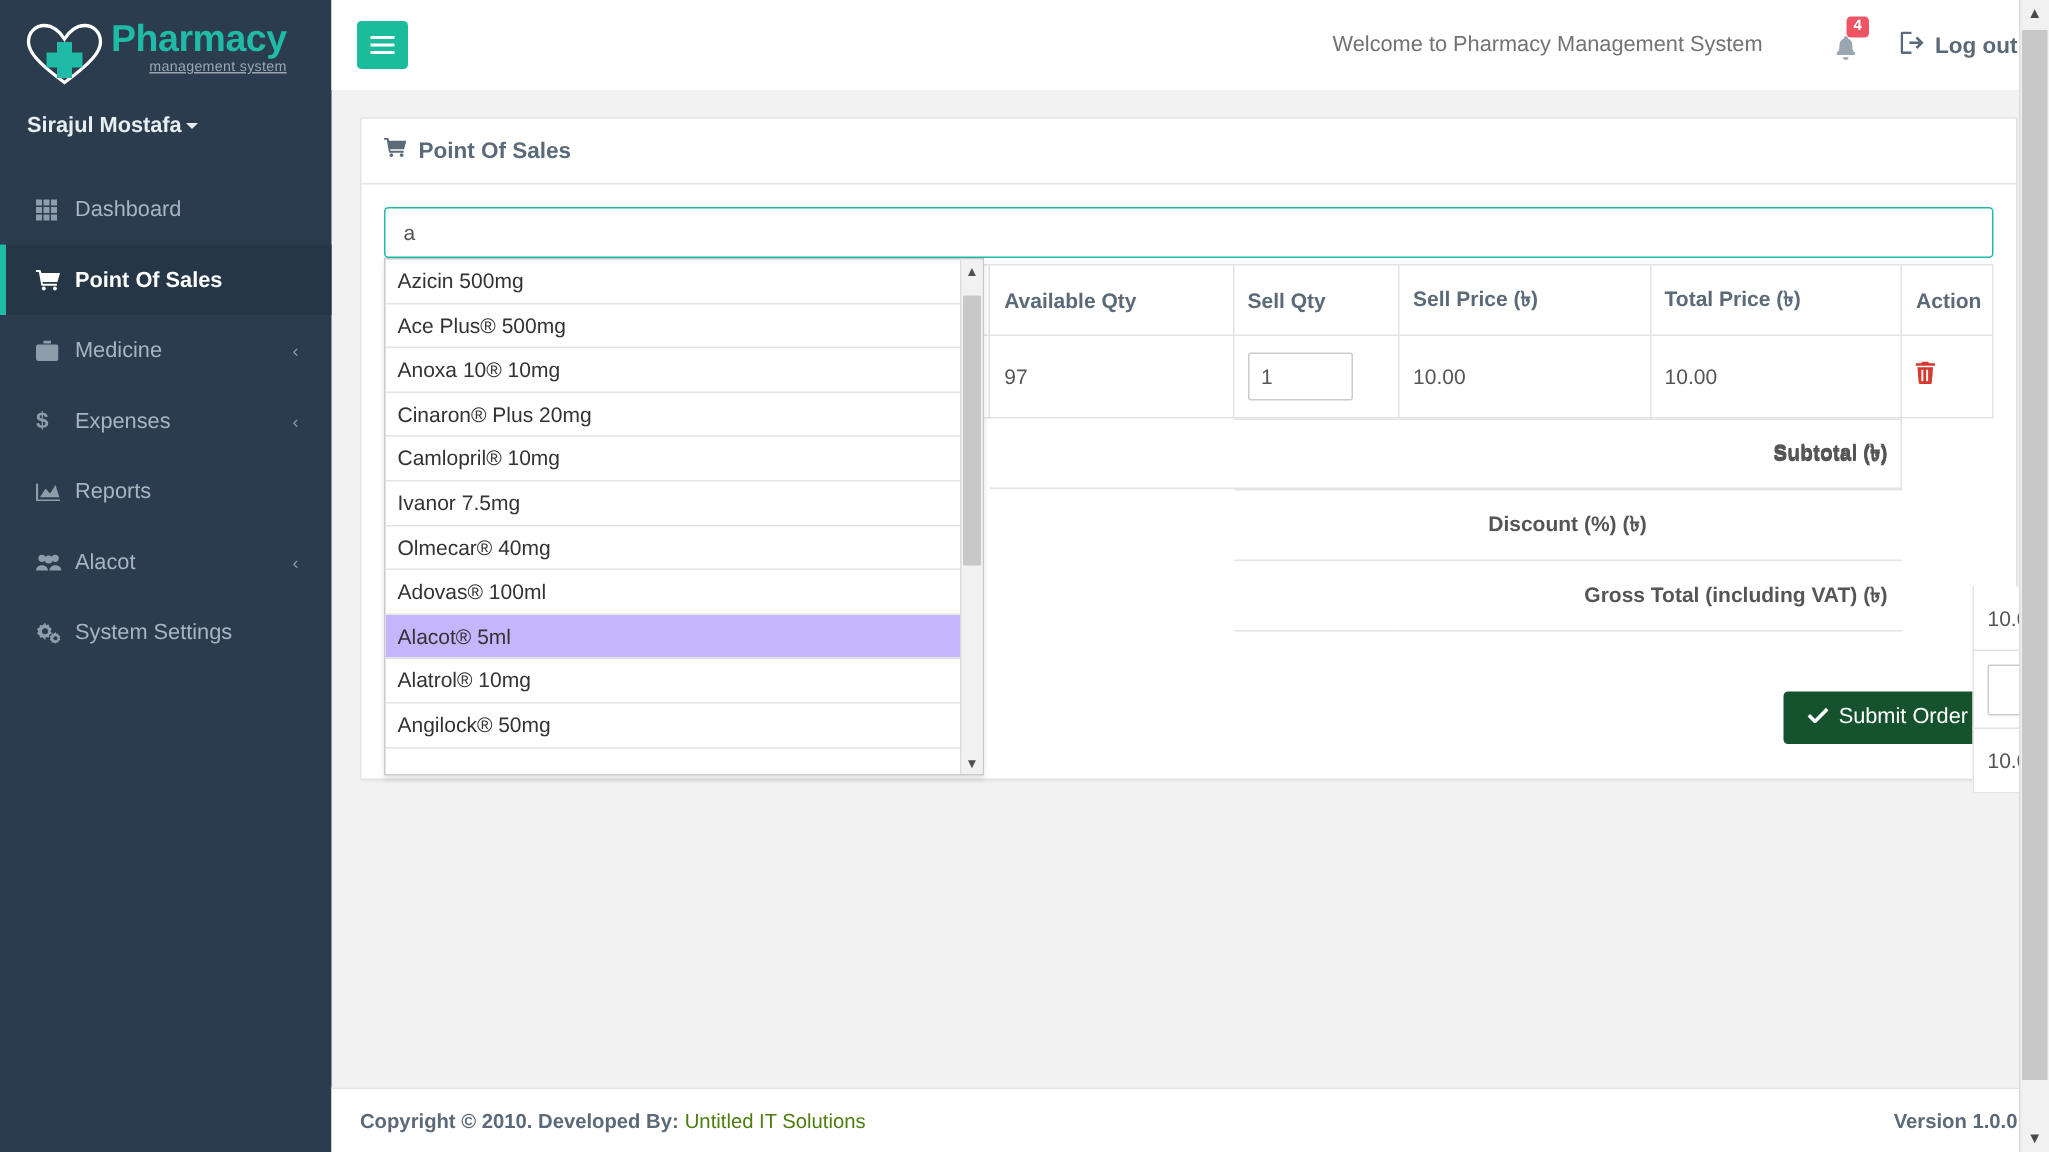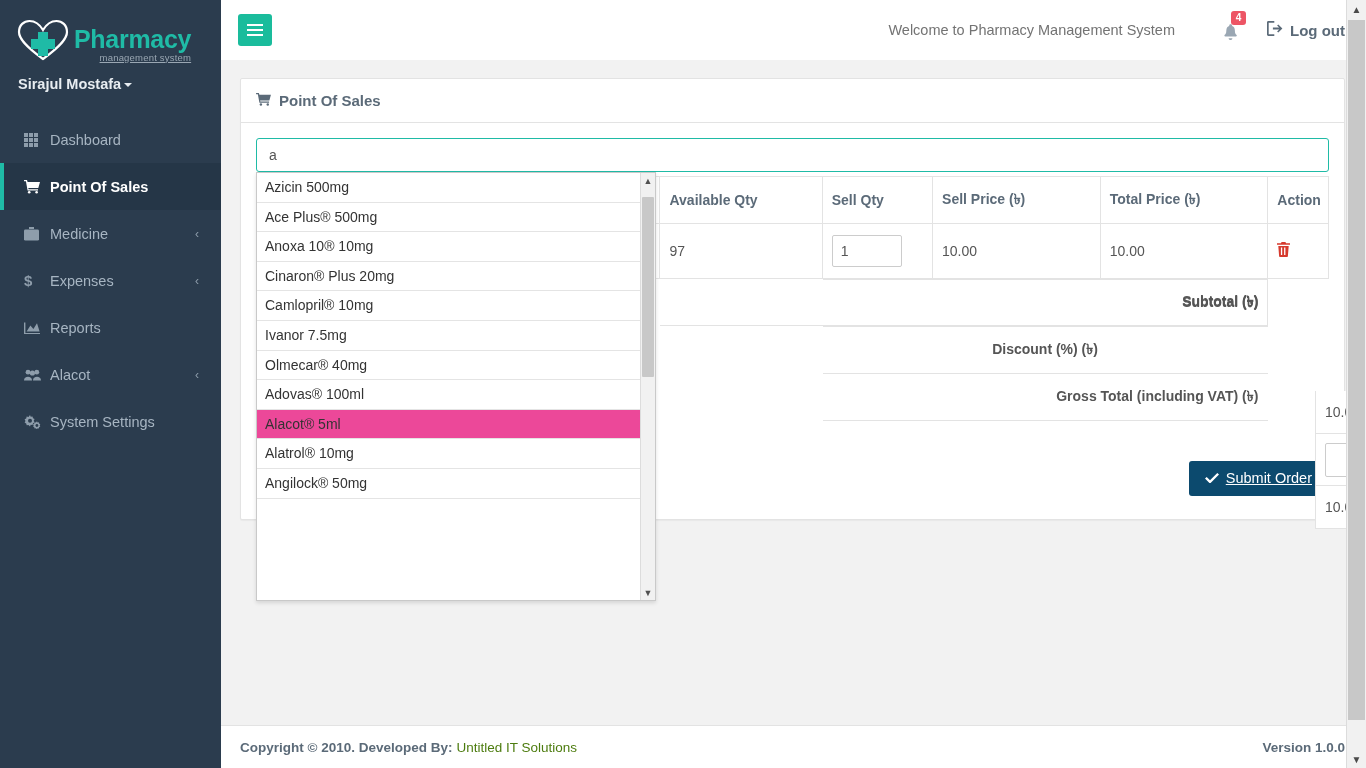--- a/index.html
+++ b/index.html
@@ -12,21 +12,21 @@
   }
   #app { position: relative; width: 1366px; height: 768px; overflow: hidden; }
 
   
   .sidebar {
     position: absolute; left: 0; top: 0;
     width: 221px; height: 768px;
     background: #2b3c4e;
   }
   .logo-wrap {
-    display: flex; align-items: flex-end;
+    display: flex; align-items: flex-start;
     padding: 14px 0 0 16px; height: 62px;
   }
   .logo-mark { width: 54px; height: 44px; flex: 0 0 54px; position: relative; }
   .logo-text { margin-left: 4px; line-height: 1; }
   .logo-title {
     font-size: 25px; font-weight: bold; color: #1fbba6;
     letter-spacing: -0.3px; display: block;
   }
   .logo-sub {
     font-size: 9.5px; color: #9aa7b3; display: block;
@@ -117,33 +117,33 @@
   .search-input {
     width: 100%; height: 34px; padding: 6px 12px;
     border: 1px solid #1fbba6; border-radius: 3px;
     font-size: 14px; color: #555; outline: none;
     font-family: "Liberation Sans", sans-serif;
   }
 
   
   .dropdown {
     position: absolute; left: 15px; top: 49px;
-    width: 400px; height: 429px;
+    width: 400px; height: 345px;
     background: #fff; border: 1px solid #c9c9c9;
     box-shadow: 0 2px 4px rgba(0,0,0,.12);
     overflow: hidden; z-index: 40;
   }
   .dd-list { position: absolute; left: 0; top: 0; right: 15px; bottom: 0;
     overflow: hidden; }
   .dd-item {
     height: 29.6px; line-height: 29.6px; padding: 0 0 0 8px;
     font-size: 14px; color: #333; border-bottom: 1px solid #e4e4e4;
     cursor: pointer; white-space: nowrap;
   }
-  .dd-item.hovered { background: #ec4899; }
+  .dd-item.hovered { background: #c4b5fd; }
   .dd-scroll {
     position: absolute; right: 0; top: 0; bottom: 0; width: 15px;
     background: #f1f1f1; border-left: 1px solid #dcdcdc;
   }
   .dd-scroll .arr {
     height: 15px; display: flex; align-items: center; justify-content: center;
     font-size: 9px; color: #505050; background: #f1f1f1; cursor: pointer;
   }
   .dd-scroll .arr.bottom { position: absolute; bottom: 0; left: 0; right: 0; }
   .dd-thumb {
@@ -170,25 +170,24 @@
     font-size: 14px; color: #555; padding: 3px 2px 3px 8px;
     font-family: "Liberation Sans", sans-serif; background: #fff;
   }
   .disc-box { width: 100%; height: 34px; border: 1px solid #ccc;
     border-radius: 2px; font-size: 14px; padding: 3px 2px 3px 8px;
     font-family: "Liberation Sans", sans-serif; color:#555; }
   .trash { color: #d63a2e; font-size: 16px; cursor: pointer; }
 
   .submit-row { display: flex; justify-content: flex-end; padding: 14px 1px 8px 0; }
   .btn-submit {
-    background: #0c4a6e; color: #fff; border: none; border-radius: 3px;
+    background: #14532d; color: #fff; border: none; border-radius: 3px;
     padding: 9px 16px 10px; font-size: 14.5px; cursor: pointer;
     display: flex; gap: 7px;
     font-family: "Liberation Sans", sans-serif;
-    text-decoration: underline;
   }
 
   
   .footer {
     position: absolute; left: 221px; right: 0; bottom: 0; height: 43px;
     background: #ffffff; border-top: 1px solid #e3e3e3;
     display: flex; align-items: center; padding: 0 21px 0 19px;
     font-size: 13.5px; color: #5b6a78; font-weight: bold;
   }
   .footer a { color: #4d7c0f; text-decoration: none; font-weight: normal; }

